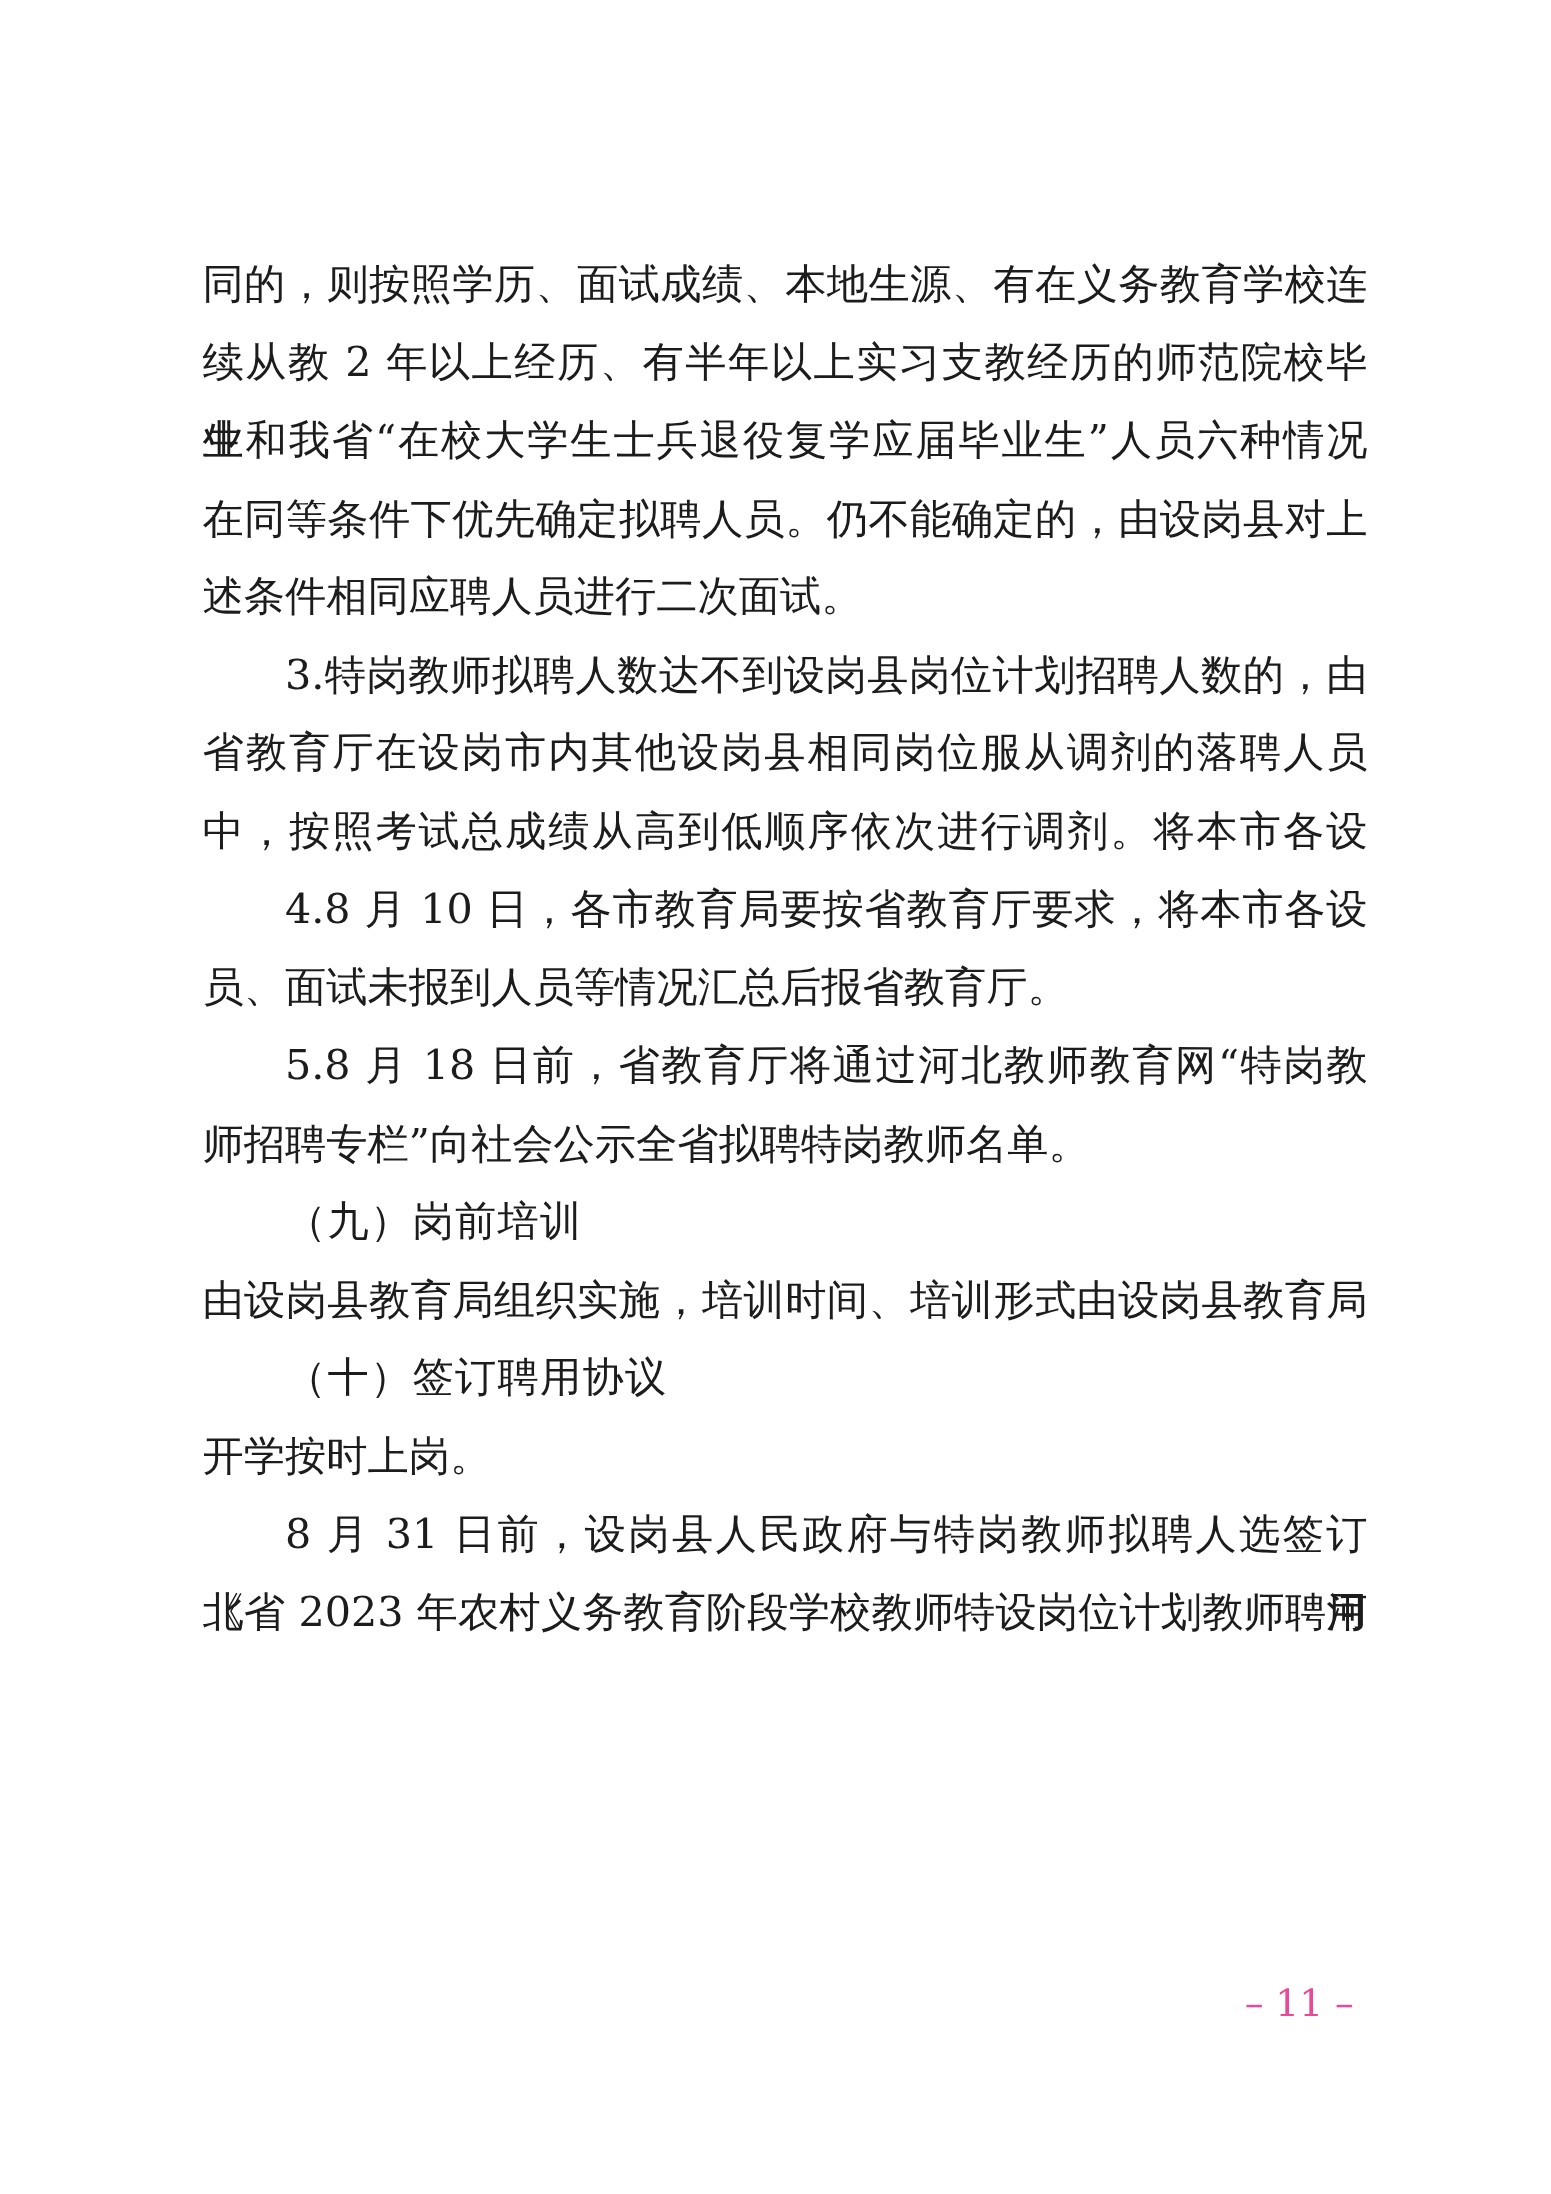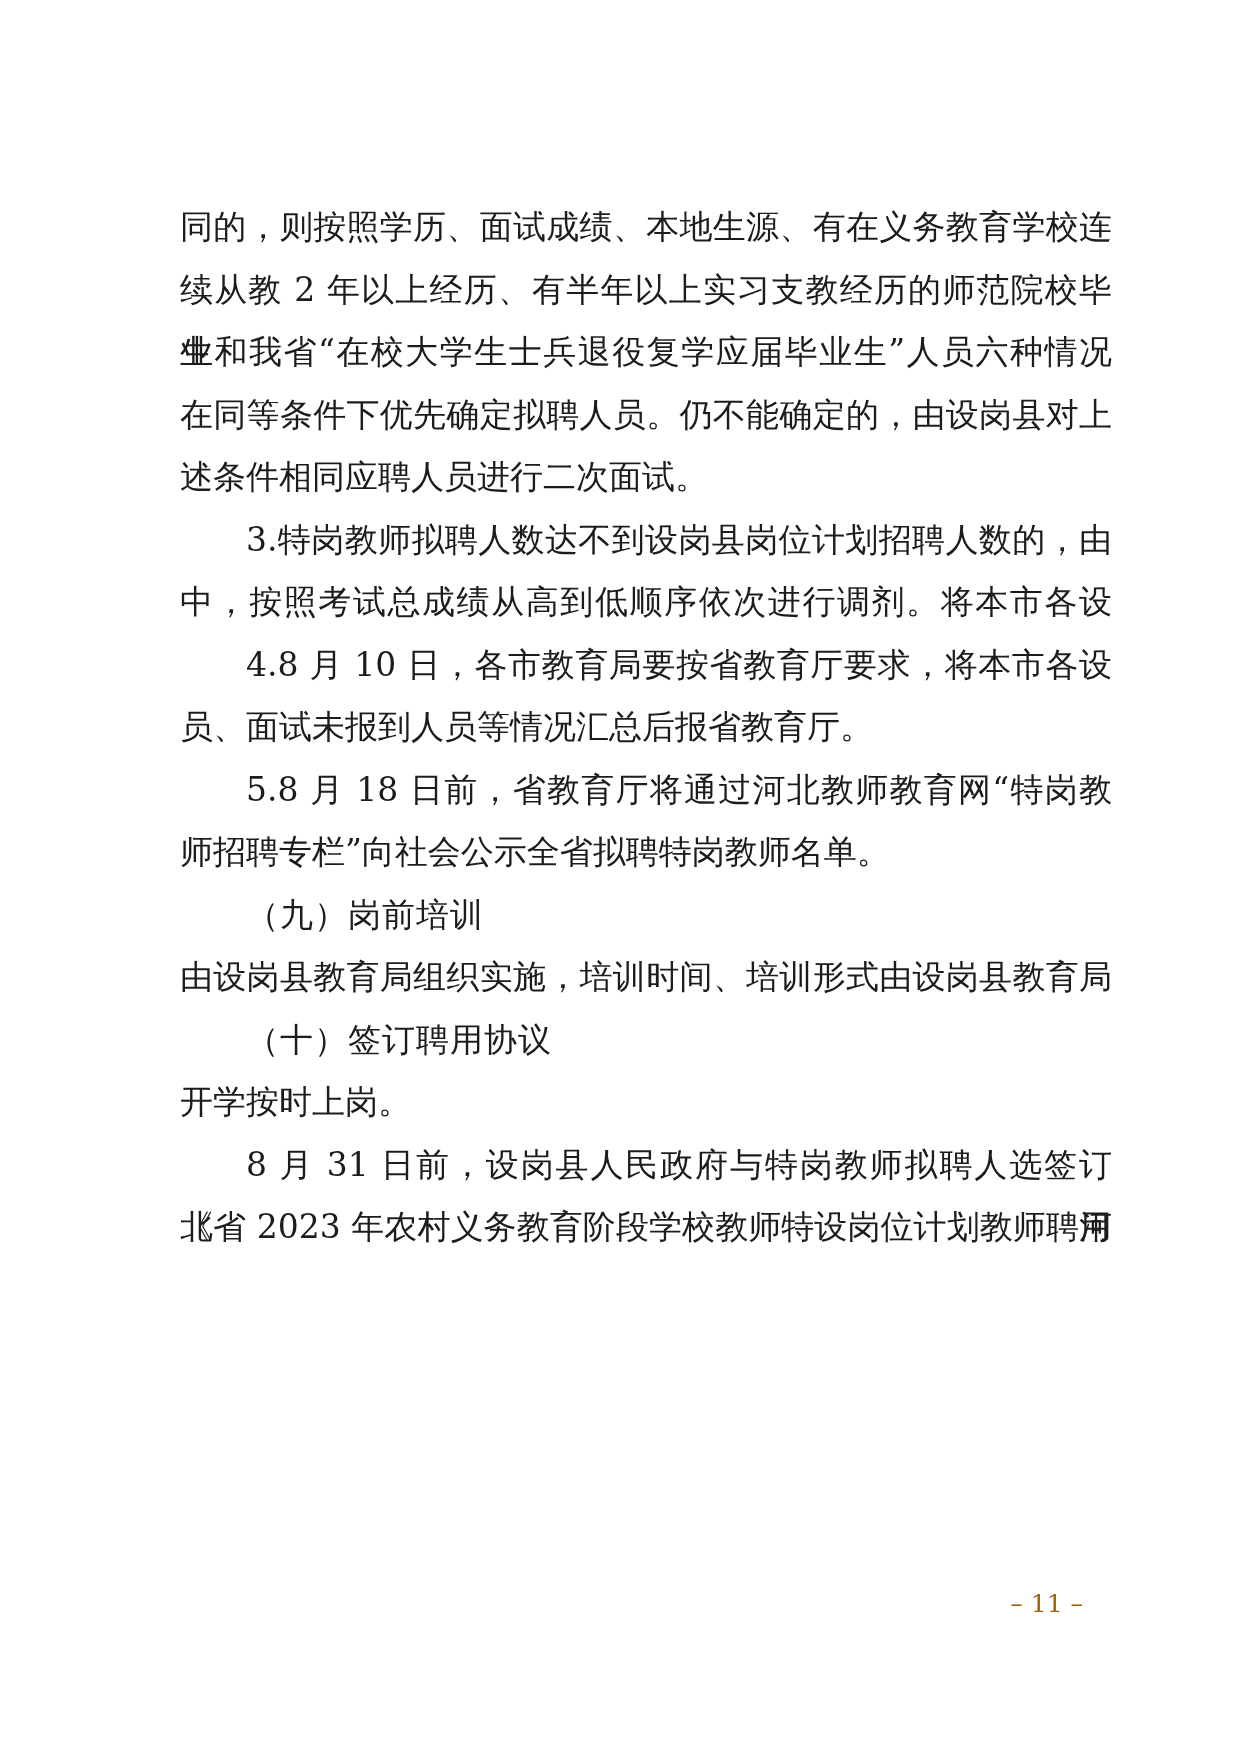--- a/index.html
+++ b/index.html
@@ -11,21 +11,21 @@
     position: relative;
     width: 1241px;
     height: 1755px;
     background: #ffffff;
     overflow: hidden;
     font-family: "DejaVu Serif", "Liberation Serif", serif;
     color: #1c1c1c;
   }
   .text-block {
     position: absolute;
-    left: 180px;
+    left: 162px;
     top: 196px;
     width: 932px;
   }
   .line {
     font-size: 33px;
     line-height: 62.5px;
     height: 62.5px;
     white-space: normal;
     overflow: visible;
   }
@@ -36,36 +36,37 @@
   .line.indent {
     text-indent: 66px;
   }
   .line.heading {
     letter-spacing: 1px;
   }
   .footer {
     position: absolute;
     top: 1586px;
     right: 158px;
-    font-size: 25px;
+    font-size: 30px;
     line-height: 36px;
-    color: #a16207;
+    color: #ec4899;
   }
 </style>
 </head>
 <body>
 
 <div class="page">
   <div class="text-block">
       <div class="line justify">同的，则按照学历、面试成绩、本地生源、有在义务教育学校连</div>
       <div class="line justify">续从教 2 年以上经历、有半年以上实习支教经历的师范院校毕业</div>
       <div class="line justify">生和我省“在校大学生士兵退役复学应届毕业生”人员六种情况</div>
       <div class="line justify">在同等条件下优先确定拟聘人员。仍不能确定的，由设岗县对上</div>
       <div class="line">述条件相同应聘人员进行二次面试。</div>
       <div class="line justify indent">3.特岗教师拟聘人数达不到设岗县岗位计划招聘人数的，由</div>
+      <div class="line justify">省教育厅在设岗市内其他设岗县相同岗位服从调剂的落聘人员</div>
       <div class="line justify">中，按照考试总成绩从高到低顺序依次进行调剂。将本市各设</div>
       <div class="line justify indent">4.8 月 10 日，各市教育局要按省教育厅要求，将本市各设</div>
       <div class="line">员、面试未报到人员等情况汇总后报省教育厅。</div>
       <div class="line justify indent">5.8 月 18 日前，省教育厅将通过河北教师教育网“特岗教</div>
       <div class="line">师招聘专栏”向社会公示全省拟聘特岗教师名单。</div>
       <div class="line heading indent">（九）岗前培训</div>
       <div class="line justify">由设岗县教育局组织实施，培训时间、培训形式由设岗县教育局</div>
       <div class="line heading indent">（十）签订聘用协议</div>
       <div class="line">开学按时上岗。</div>
       <div class="line justify indent">8 月 31 日前，设岗县人民政府与特岗教师拟聘人选签订《河</div>

